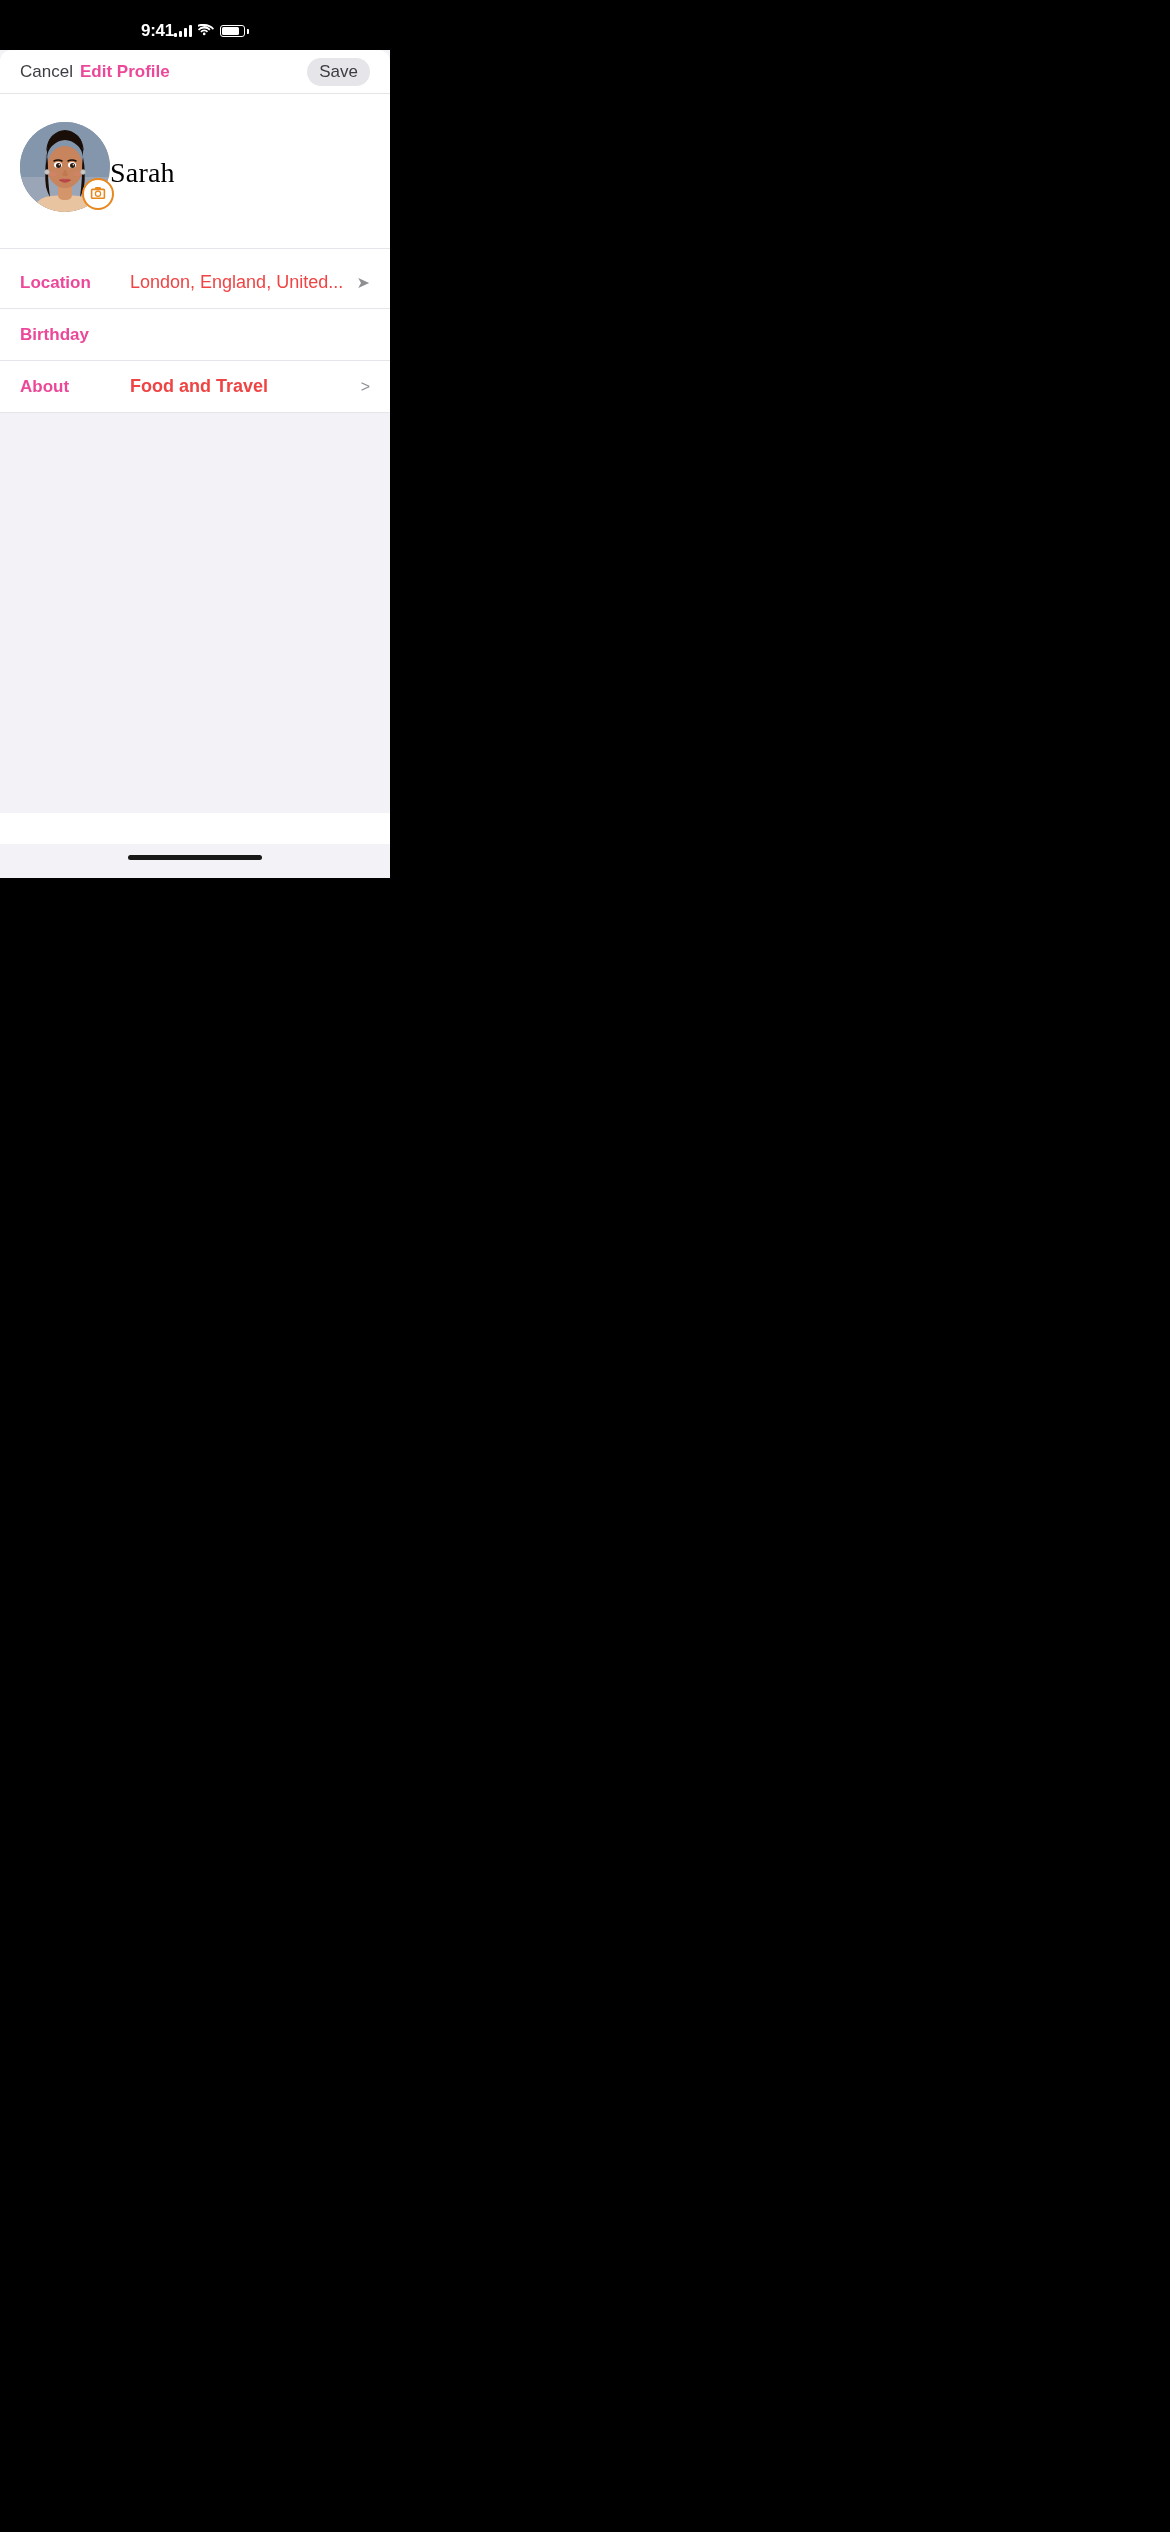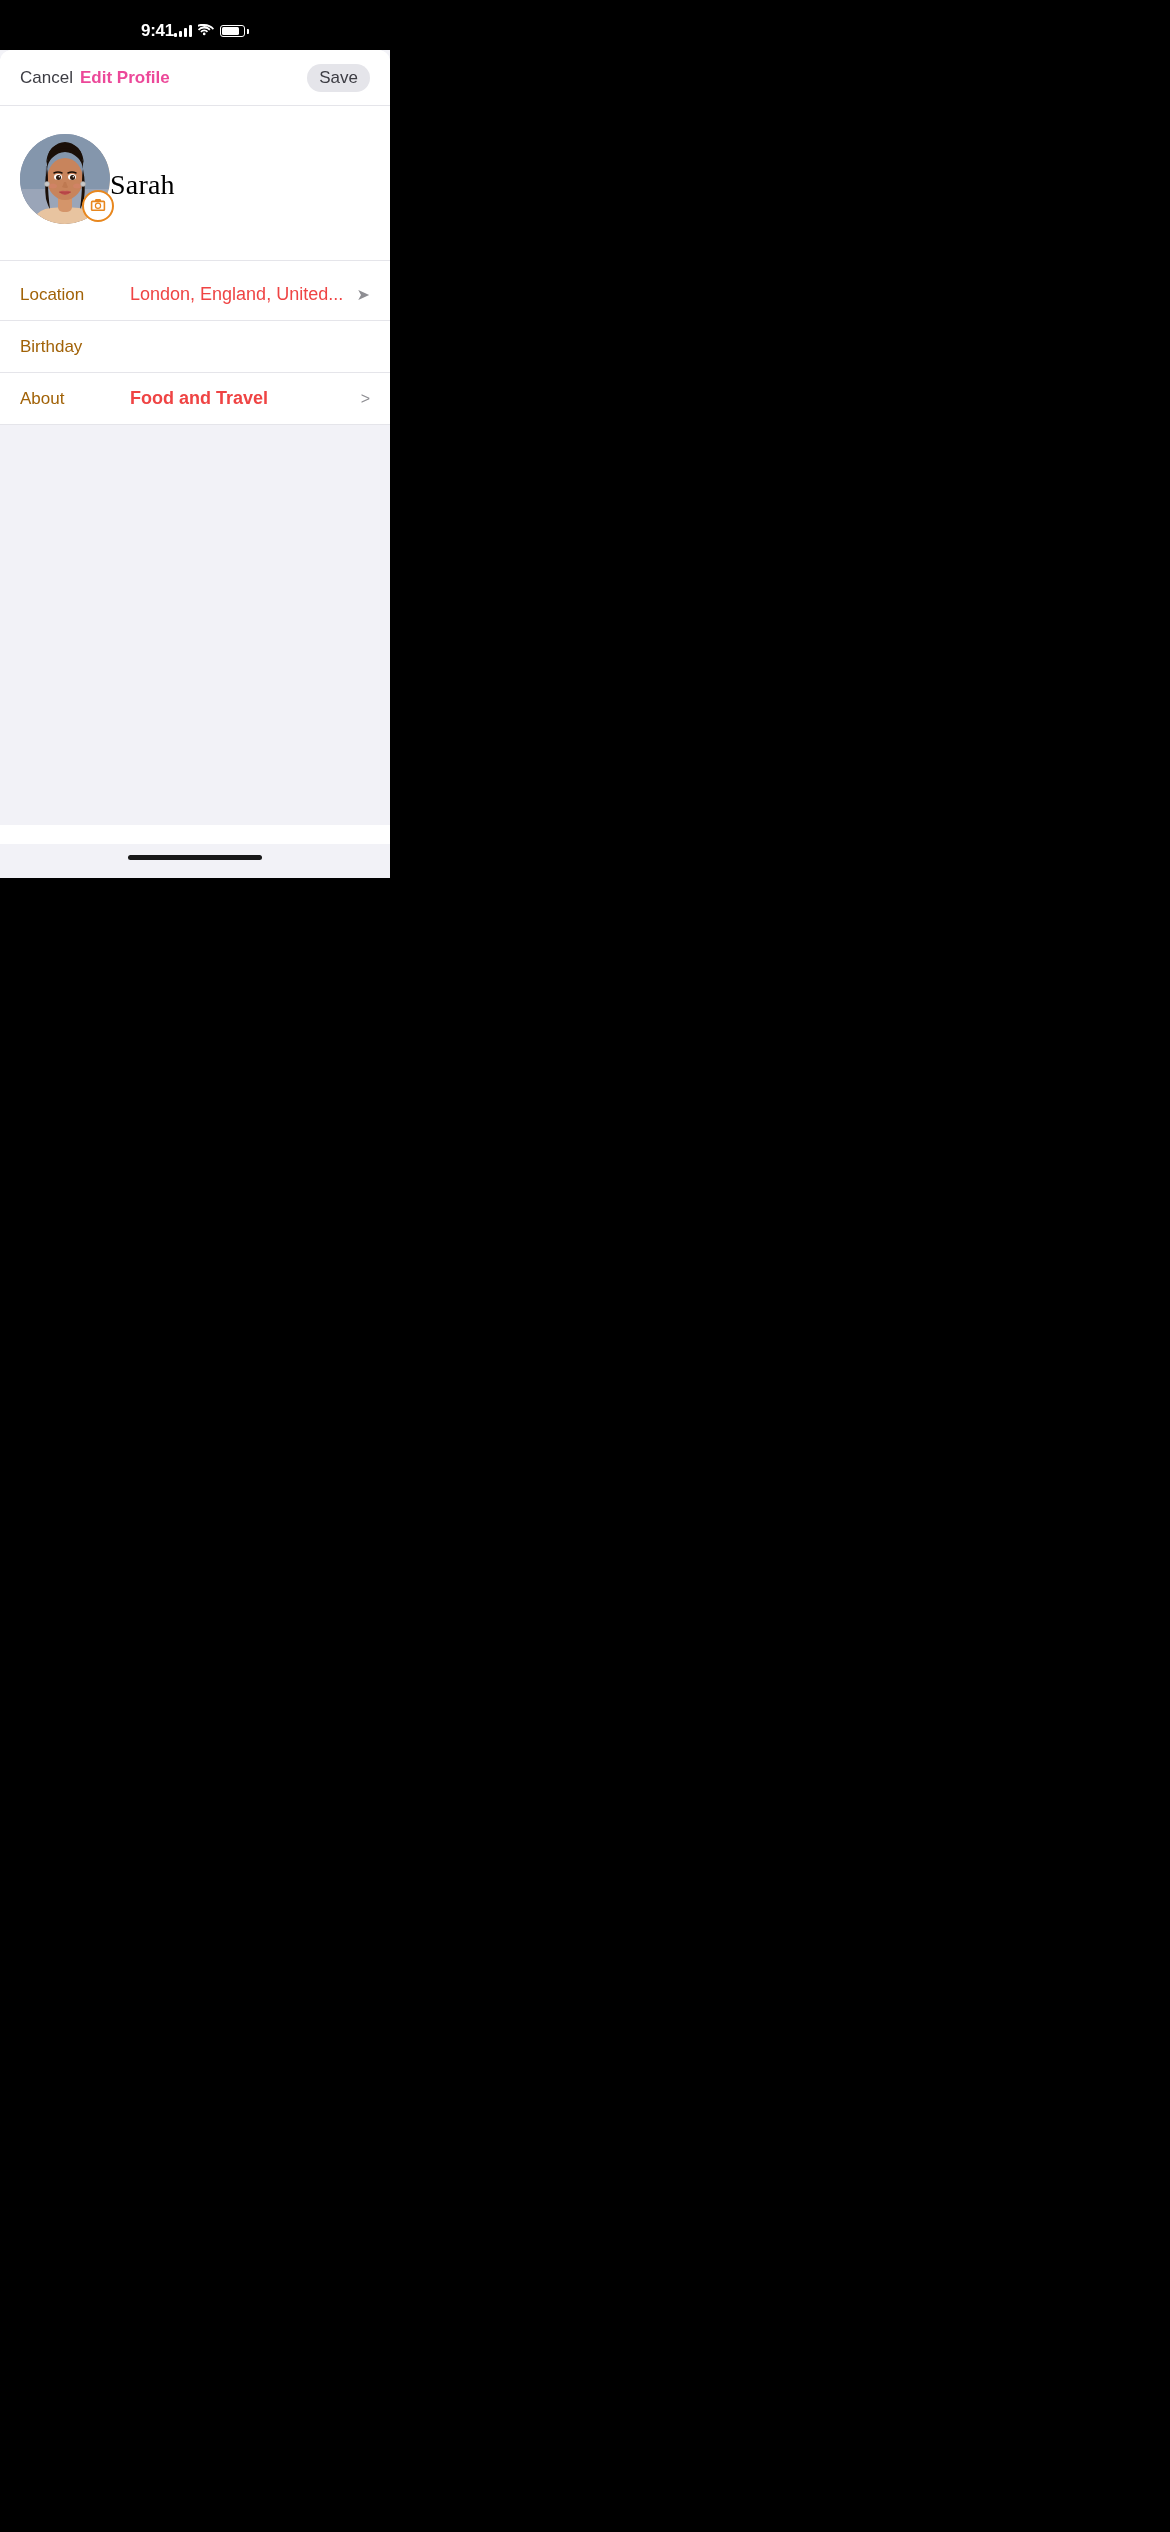--- a/index.html
+++ b/index.html
@@ -102,21 +102,21 @@
     }
 
     
     .nav-bar {
       background: #fff;
       display: flex;
       align-items: center;
       justify-content: space-between;
       padding: 16px 20px 16px 20px;
       border-bottom: 1px solid #e5e5ea;
-      height: 56px;
+      height: 44px;
     }
 
     .nav-cancel {
       color: #3c3c43;
       font-size: 17px;
       font-weight: 400;
       cursor: pointer;
       min-width: 60px;
     }
 
@@ -209,23 +209,23 @@
     .form-row {
       display: flex;
       align-items: center;
       padding: 14px 20px;
       border-bottom: 1px solid #e5e5ea;
       min-height: 52px;
       background: #fff;
     }
 
     .form-label {
-      color: #a16207;
+      color: #ec4899;
       font-size: 17px;
-      font-weight: 400;
+      font-weight: 700;
       min-width: 110px;
       flex-shrink: 0;
     }
 
     .form-value {
       color: #ef4444;
       font-size: 18px;
       font-weight: 400;
       flex: 1;
     }

